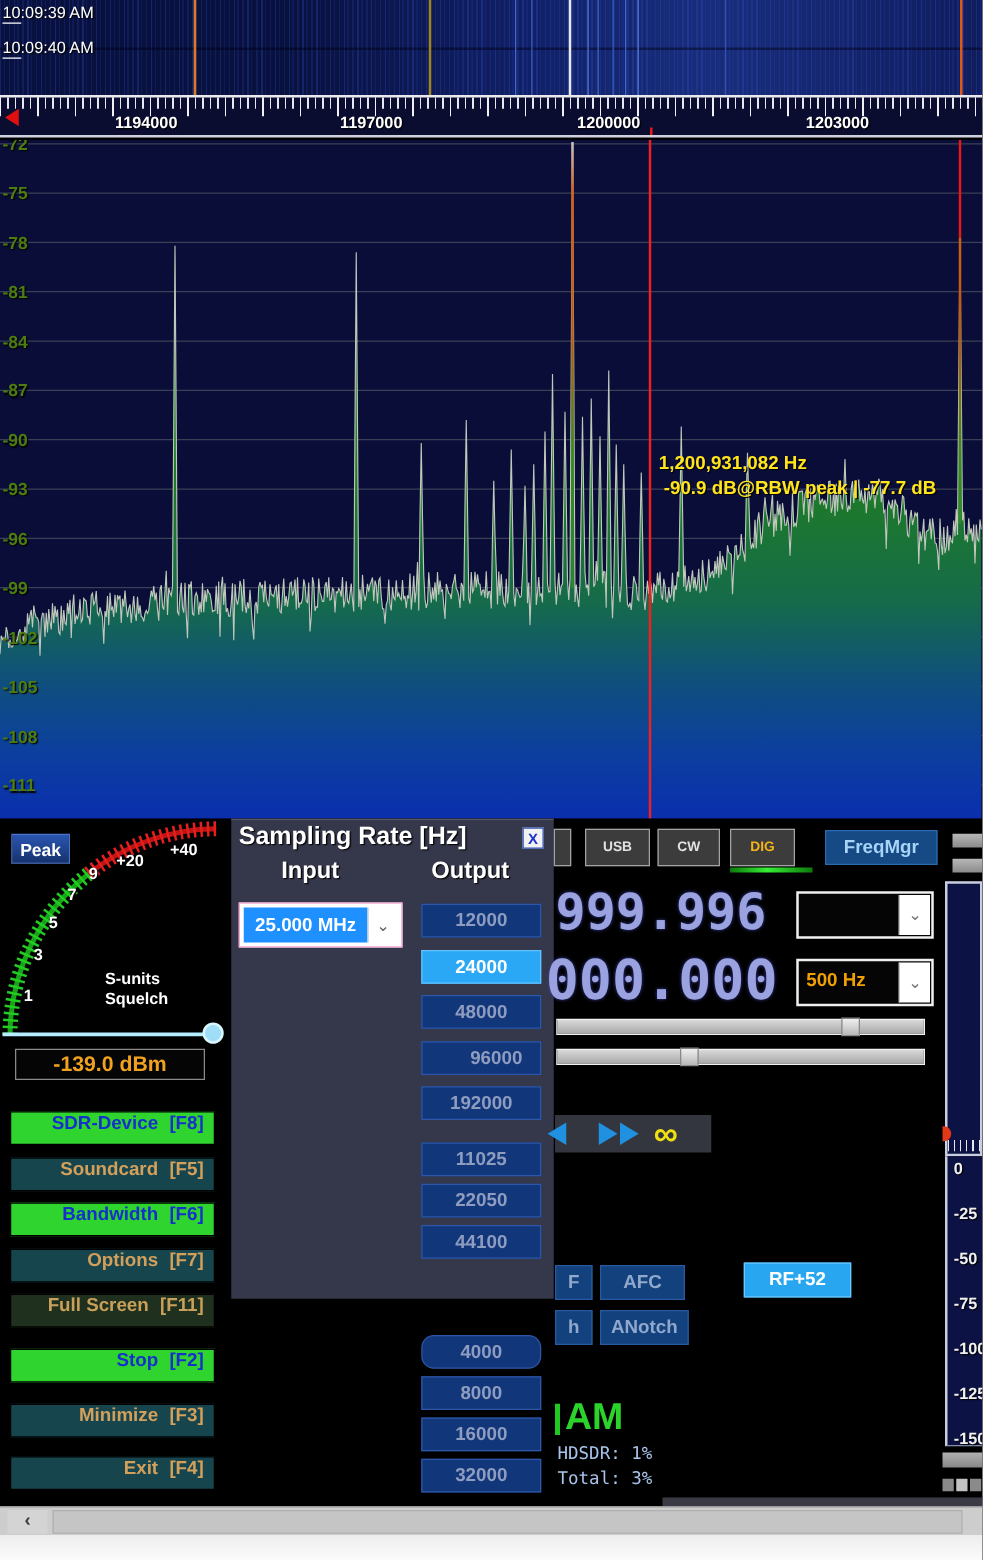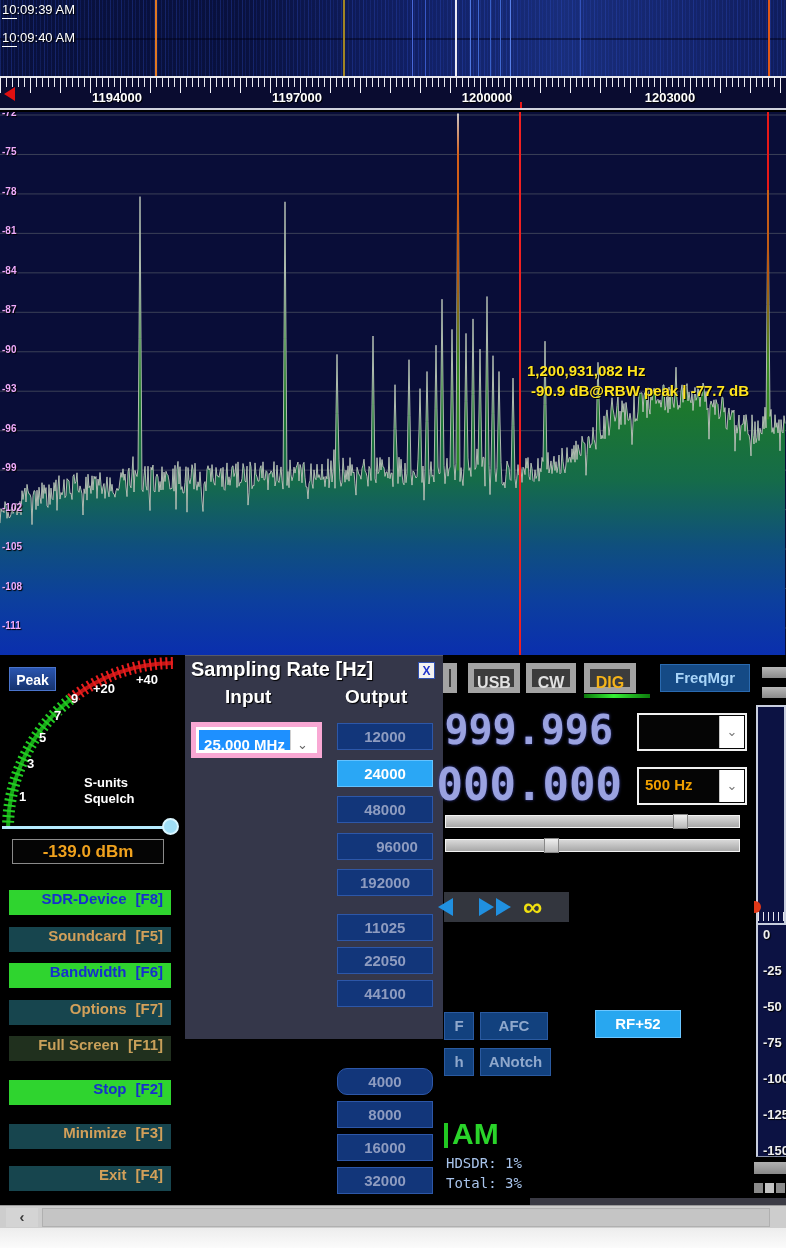--- a/index.html
+++ b/index.html
@@ -23,21 +23,21 @@
     background:repeating-linear-gradient(90deg,#e8e8f0 0 1px,transparent 1px 6px);}
   .ruler-ticks-major{position:absolute;left:0;top:0;width:100%;height:15px;
     background:repeating-linear-gradient(90deg,#f0f0f6 0 1px,transparent 1px 30px);}
   .ruler-label{position:absolute;top:12px;transform:translateX(-50%);color:#fff;font-size:13px;font-weight:bold;text-shadow:1px 1px 1px #000;}
   .ruler-arrow{position:absolute;left:4px;top:9px;width:0;height:0;
     border-top:7px solid transparent;border-bottom:7px solid transparent;border-right:11px solid #e01010;}
   .ruler-cursor-tick{position:absolute;top:24px;width:2px;height:6px;background:#e81818;}
   
   .spectrum{position:absolute;left:0;top:112px;width:786px;height:543px;background:#090d38;overflow:hidden;}
   .spectrum svg{position:absolute;left:0;top:0;}
-  .db-label{position:absolute;left:2px;color:#f0abfc;font-size:10px;font-weight:bold;text-shadow:1px 1px 1px #000;}
+  .db-label{position:absolute;left:2px;color:#4d7c0f;font-size:14px;font-weight:bold;text-shadow:1px 1px 1px #000;}
   .annot{position:absolute;color:#ffe41e;font-size:15px;font-weight:bold;text-shadow:1px 1px 0 #000;white-space:nowrap;}
   
   .bottom{position:absolute;left:0;top:655px;width:786px;height:545px;background:#000;}
   
   .smeter{position:absolute;left:0;top:0;width:180px;height:545px;}
   .peak-btn{position:absolute;left:9px;top:12px;width:47px;height:24px;background:linear-gradient(#2a55b0,#16336e);
     color:#fff;font-size:14px;font-weight:bold;text-align:center;line-height:24px;border:1px solid #4a74cc;}
   .arc-label{position:absolute;color:#fff;font-weight:bold;font-size:13px;text-shadow:1px 1px 1px #000;}
   .sq-line{position:absolute;left:2px;top:171px;width:176px;height:3px;background:#b6ecff;}
   .sq-knob{position:absolute;left:162px;top:163px;width:17px;height:17px;border-radius:50%;
@@ -51,30 +51,30 @@
   .lbtn.green{background:#2fd42f;color:#1630cc;}
   .lbtn.teal{background:#17454e;color:#d2a05a;}
   .lbtn.dark{background:#20301e;color:#c8a05a;}
   
   .popup{position:absolute;left:185px;top:0;width:258px;height:384px;background:#35374a;
     border-left:1px solid #565а6e;border-top:1px solid #565868;}
   .popup-title{position:absolute;left:6px;top:2px;color:#fff;font-size:20px;font-weight:bold;text-shadow:1px 1px 1px #000;}
   .popup-x{position:absolute;left:233px;top:6px;width:17px;height:17px;background:#f2f2f2;border:1px solid #3050b0;
     color:#2034cc;font-size:12px;font-weight:bold;text-align:center;line-height:16px;}
   .popup-h{position:absolute;top:30px;color:#fff;font-size:19px;font-weight:bold;text-shadow:1px 1px 1px #000;}
-  .in-dd{position:absolute;left:6px;top:66px;width:131px;height:36px;background:#fff;border:5px solid #f9a8d4;padding:3px;display:flex;}
+  .in-dd{position:absolute;left:6px;top:66px;width:131px;height:36px;background:#fff;border:1px solid #f9a8d4;padding:3px;display:flex;}
   .in-dd .val{flex:1;background:#1e90ff;color:#fff;font-size:15px;font-weight:bold;text-align:center;line-height:29px;}
   .in-dd .chev{width:24px;color:#666;font-size:13px;text-align:center;line-height:29px;border-left:1px solid #d0d0d0;}
   .rate-btn{position:absolute;left:152px;width:96px;height:27px;background:#12367a;border:1px solid #2d57a8;
     color:#8e9cc0;font-size:15px;font-weight:bold;text-align:center;line-height:25px;}
   .rate-btn.selected{background:#2aa7f5;color:#fff;border-color:#63c2ff;}
   
   .rx{position:absolute;left:443px;top:0;width:310px;height:545px;}
-  .mode-btn{position:absolute;top:8px;height:30px;background:#3c3c3c;border:6px solid #a3a3a3;
-    color:#e2e2e2;font-size:16px;font-weight:bold;text-align:center;}
+  .mode-btn{position:absolute;top:8px;height:30px;background:#3c3c3c;border:1px solid #a3a3a3;
+    color:#e2e2e2;font-size:11px;font-weight:bold;text-align:center;}
   .mode-btn.dig{color:#f5b319;}
   .dig-bar{position:absolute;left:141px;top:39px;width:66px;height:4px;
     background:linear-gradient(90deg,#0c7a0c,#35ef35 45%,#0c7a0c);}
   .freqmgr{position:absolute;left:217px;top:9px;width:90px;height:28px;background:#154a85;border:1px solid #2a6ab0;
     color:#a8d4f8;font-size:15px;font-weight:bold;text-align:center;line-height:26px;}
   .digits{position:absolute;right:0;color:#9aa2e0;font-family:"DejaVu Sans Mono",monospace;font-weight:bold;
     text-shadow:0 0 3px #3a40a0;white-space:nowrap;}
   .dd-box{position:absolute;left:194px;width:110px;height:38px;background:#050505;border:2px solid #f0f0f0;}
   .dd-box .chevbox{position:absolute;right:1px;top:1px;width:25px;height:32px;background:#fff;color:#777;
     font-size:13px;text-align:center;line-height:32px;border-left:1px solid #c8c8c8;}

